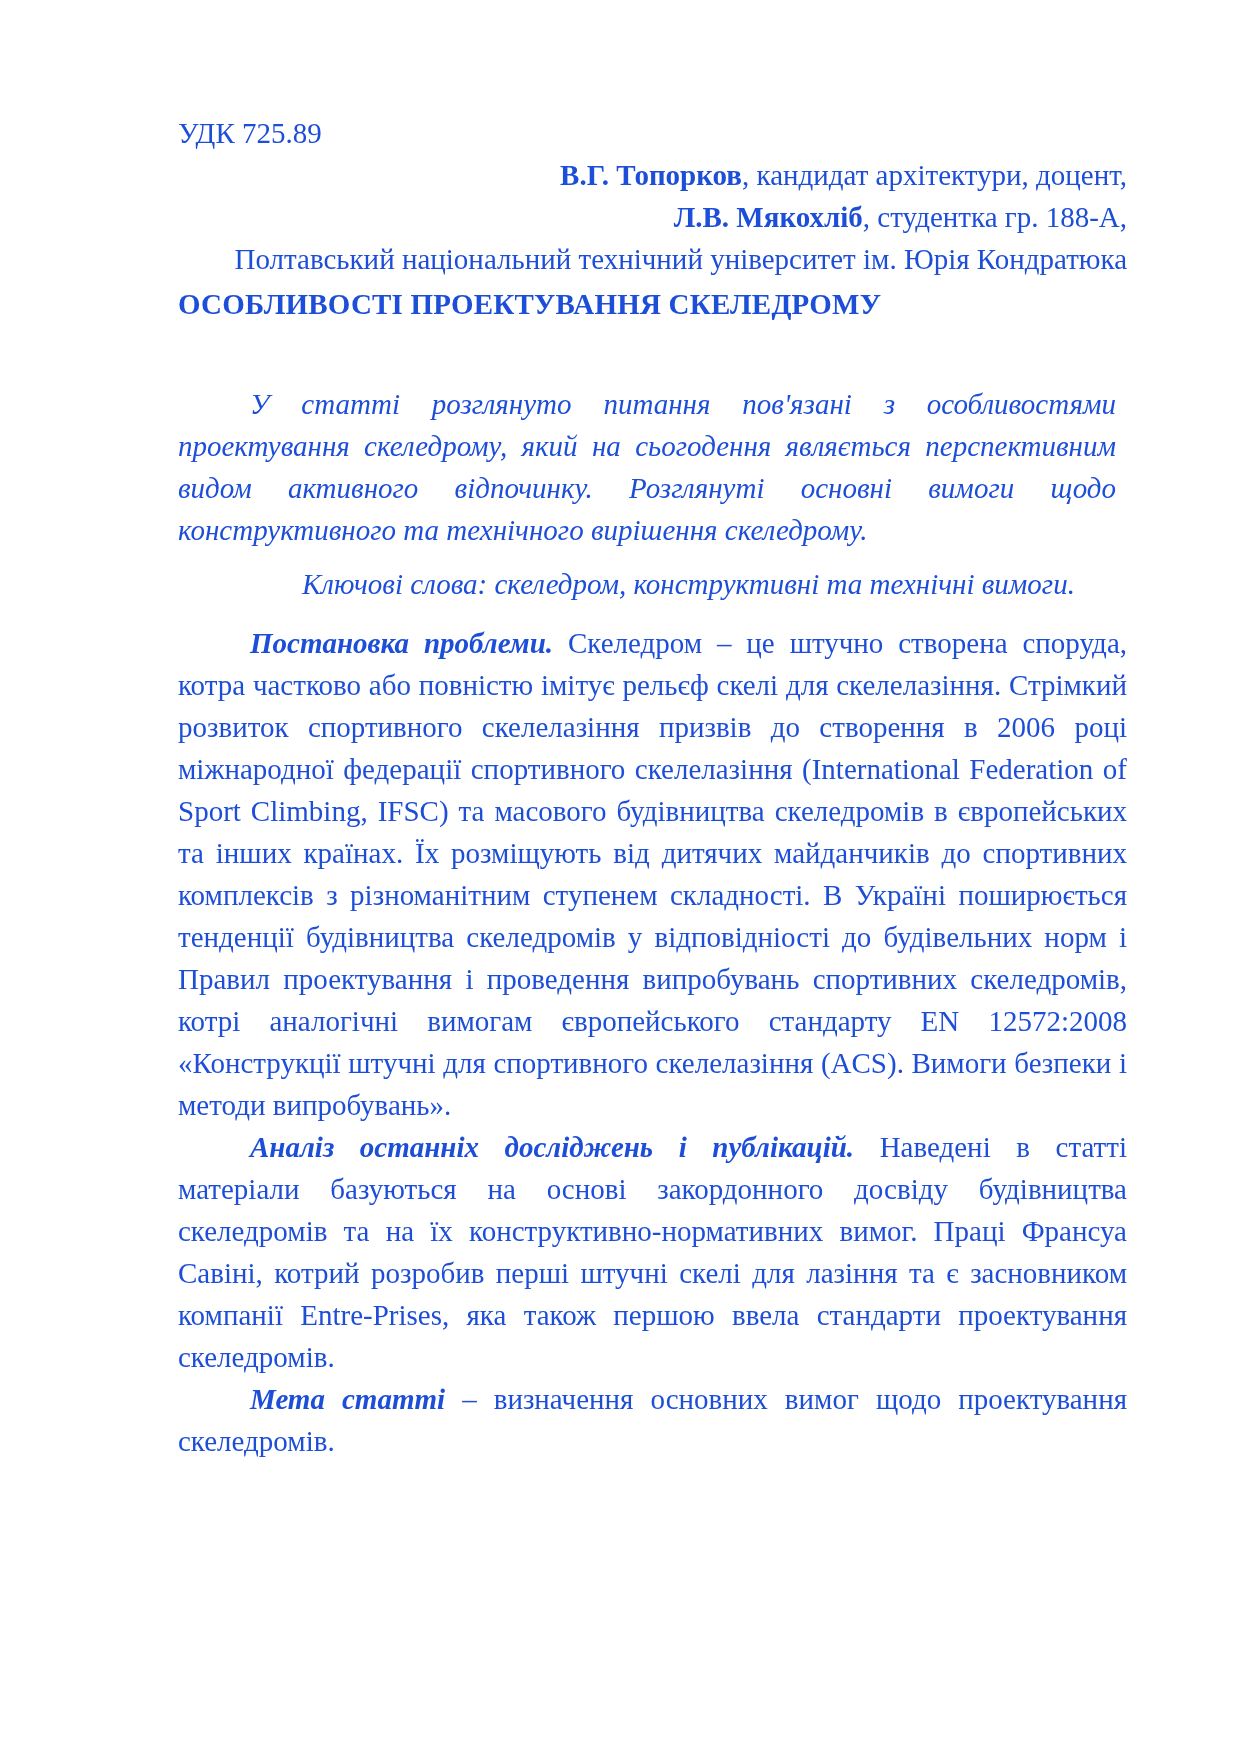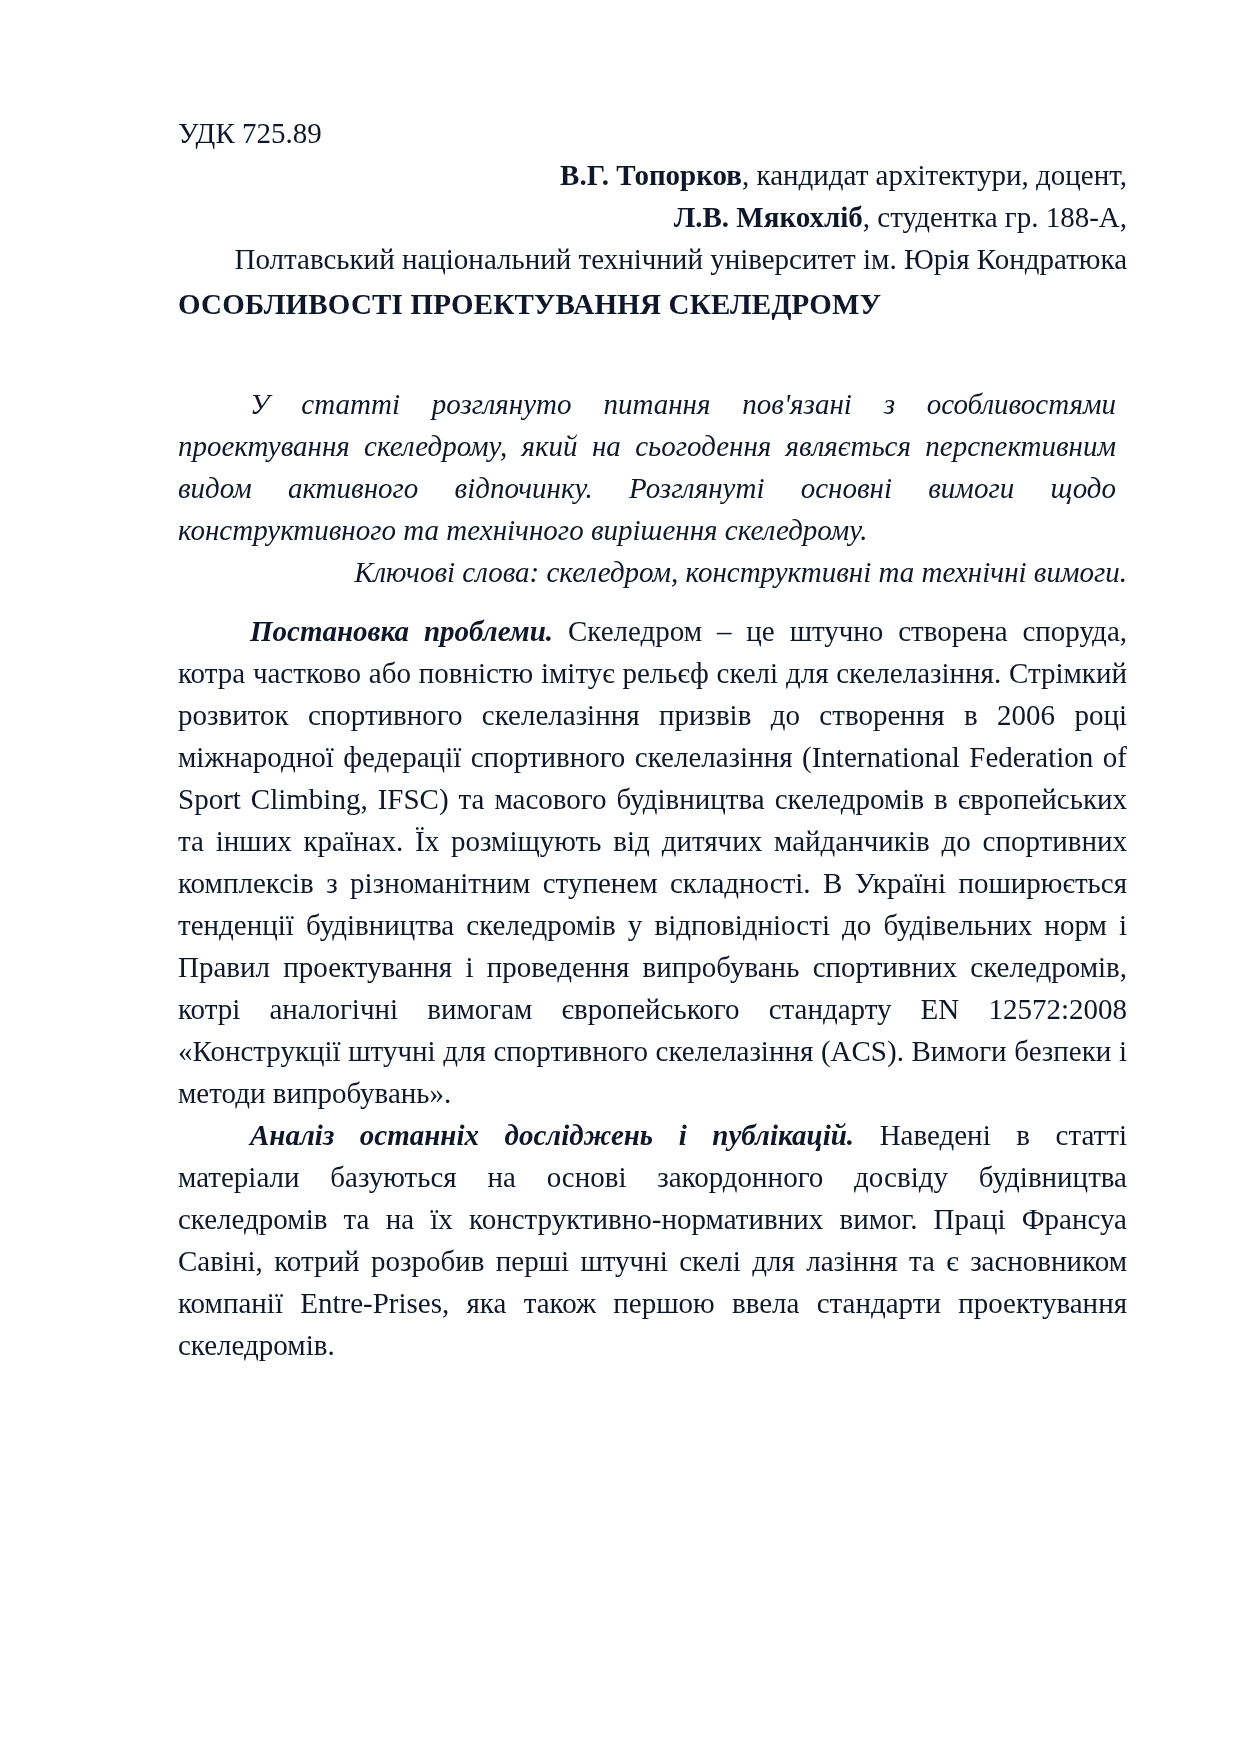--- a/index.html
+++ b/index.html
@@ -5,21 +5,21 @@
   html, body {
     margin: 0;
     padding: 0;
     background: #ffffff;
   }
   .page {
     position: relative;
     width: 1212px;
     height: 1754px;
     background: #ffffff;
-    color: #0f172a;
+    color: #1d4ed8;
     font-family: "Liberation Serif", "DejaVu Serif", serif;
     font-size: 29px;
     line-height: 42px;
     box-sizing: border-box;
     padding: 112px 85px 0 178px;
     overflow: hidden;
   }
   .udc {
     text-align: left;
   }
@@ -35,23 +35,23 @@
     margin: 3px 0 0 0;
     letter-spacing: 0.2px;
   }
   .abstract {
     margin: 58px 11px 0 0;
     font-style: italic;
     text-align: justify;
     text-indent: 72px;
   }
   .keywords {
-    margin: 0;
+    margin: 12px;
     font-style: italic;
-    text-align: right;
+    text-align: center;
     text-indent: 72px;
   }
   .para {
     margin: 0;
     text-align: justify;
     text-indent: 72px;
   }
   .para-first {
     margin-top: 17px;
   }
@@ -77,14 +77,15 @@
 
   <p class="abstract">У статті розглянуто питання пов'язані з особливостями проектування скеледрому, який на сьогодення являється перспективним видом активного відпочинку. Розглянуті основні вимоги щодо конструктивного та технічного вирішення скеледрому.</p>
 
   <p class="keywords"><span>Ключові слова</span><span>: скеледром, конструктивні та технічні вимоги.</span></p>
 
   <p class="para para-first"><b>Постановка проблеми.</b><span> Скеледром – це штучно створена споруда, котра частково або повністю імітує рельєф скелі для скелелазіння. Стрімкий розвиток спортивного скелелазіння призвів до створення в 2006 році міжнародної федерації спортивного скелелазіння (International Federation of Sport Climbing, IFSC) та масового будівництва скеледромів в європейських та інших країнах. Їх розміщують від дитячих майданчиків до спортивних комплексів з різноманітним ступенем складності. В Україні поширюється тенденції будівництва скеледромів у відповідніості до будівельних норм і Правил проектування і проведення випробувань спортивних скеледромів, котрі аналогічні вимогам європейського стандарту EN 12572:2008 «Конструкції штучні для спортивного скелелазіння (ACS). Вимоги безпеки і методи випробувань».</span></p>
 
 
   <p class="para"><b>Аналіз останніх досліджень і публікацій.</b><span> Наведені в статті матеріали базуються на основі закордонного досвіду будівництва скеледромів та на їх конструктивно-нормативних вимог. Праці Франсуа Савіні, котрий розробив перші штучні скелі для лазіння та є засновником компанії Entre-Prises, яка також першою ввела стандарти проектування скеледромів.</span></p>
 
+  <p class="para"><b>Мета статті</b><span> – визначення основних вимог щодо проектування скеледромів.</span></p>
 
 </div>
 
 </body></html>

